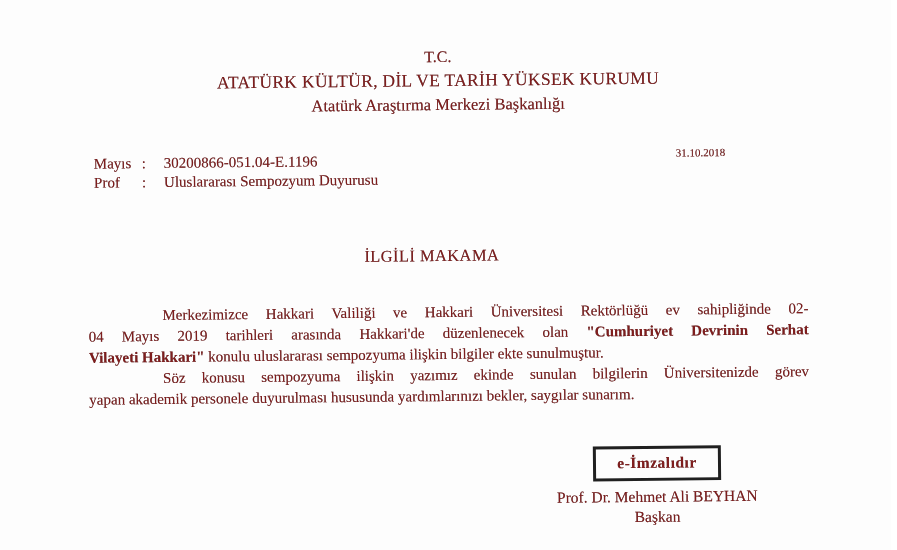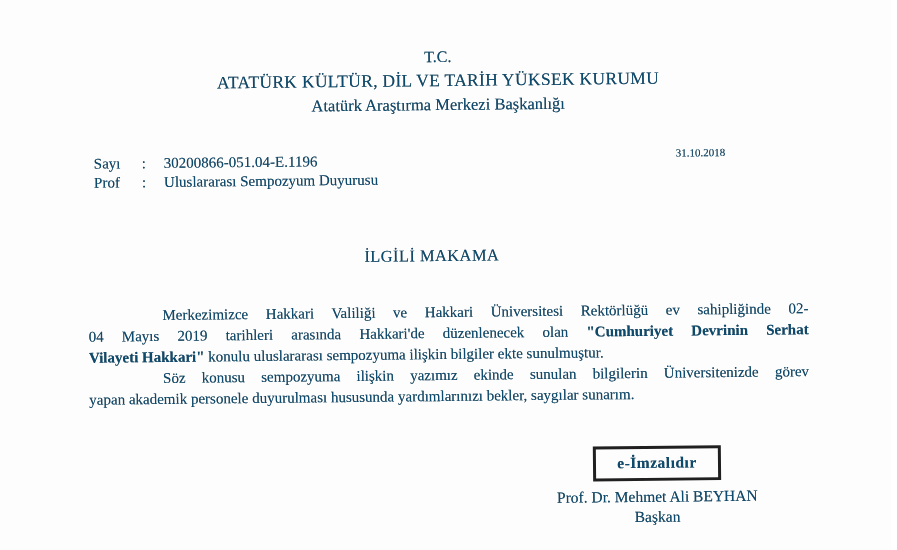--- a/index.html
+++ b/index.html
@@ -4,21 +4,21 @@
 <style>
   * { margin: 0; padding: 0; box-sizing: border-box; }
   html, body { background: #ffffff; }
   .page {
     position: relative;
     width: 891px;
     height: 550px;
     background: #fdfdfd;
     overflow: hidden;
     font-family: "Liberation Serif", "DejaVu Serif", serif;
-    color: #0c4a6e;
+    color: #7f1d1d;
   }
   .letter {
     position: absolute;
     inset: 0;
     transform: rotate(-0.6deg);
     transform-origin: 50% 50%;
     text-shadow: 0 0 0.6px rgba(25,25,25,0.55);
   }
 
   
@@ -103,21 +103,21 @@
   <div class="letter">
 
     <header class="letterhead">
       <div class="lh-tc">T.C.</div>
       <div class="lh-org">ATATÜRK KÜLTÜR, DİL VE TARİH YÜKSEK KURUMU</div>
       <div class="lh-dept">Atatürk Araştırma Merkezi Başkanlığı</div>
     </header>
 
     <div class="meta">
       <div class="meta-row">
-        <span class="meta-label">Sayı</span>
+        <span class="meta-label">Mayıs</span>
         <span class="meta-colon">:</span>
         <span class="meta-value">30200866-051.04-E.1196</span>
       </div>
       <div class="meta-row">
         <span class="meta-label">Prof</span>
         <span class="meta-colon">:</span>
         <span class="meta-value">Uluslararası Sempozyum Duyurusu</span>
       </div>
     </div>
 

